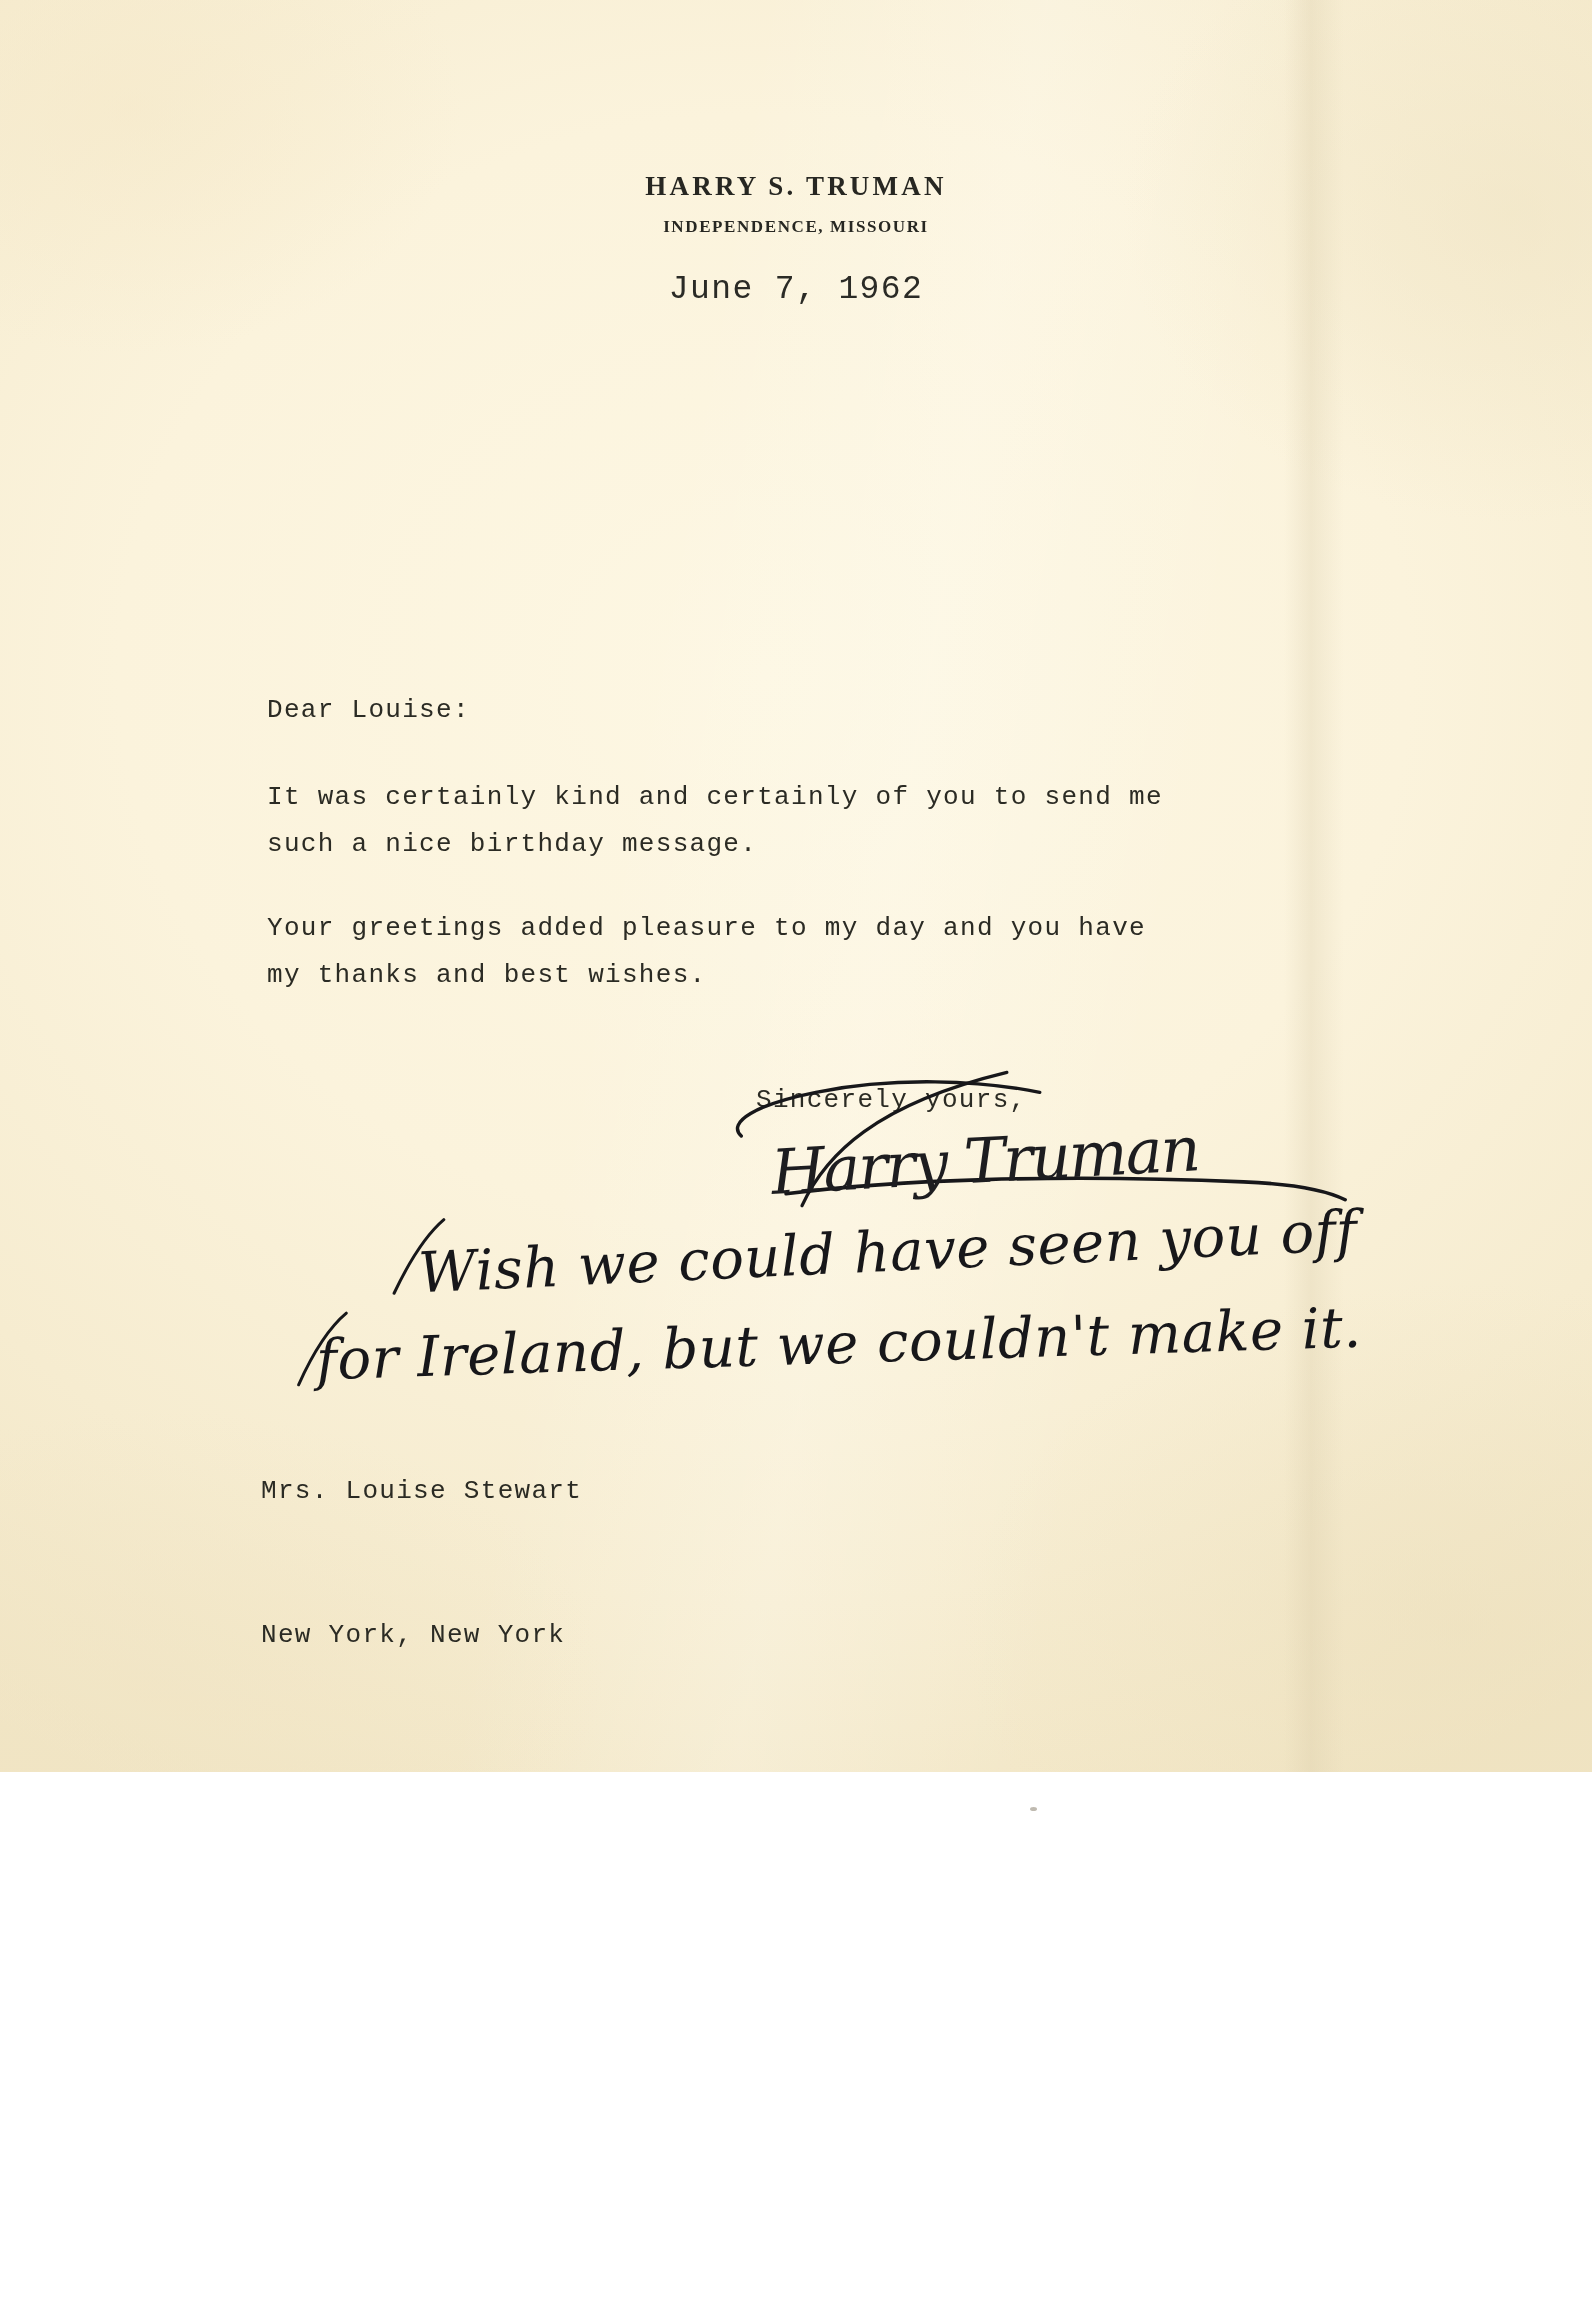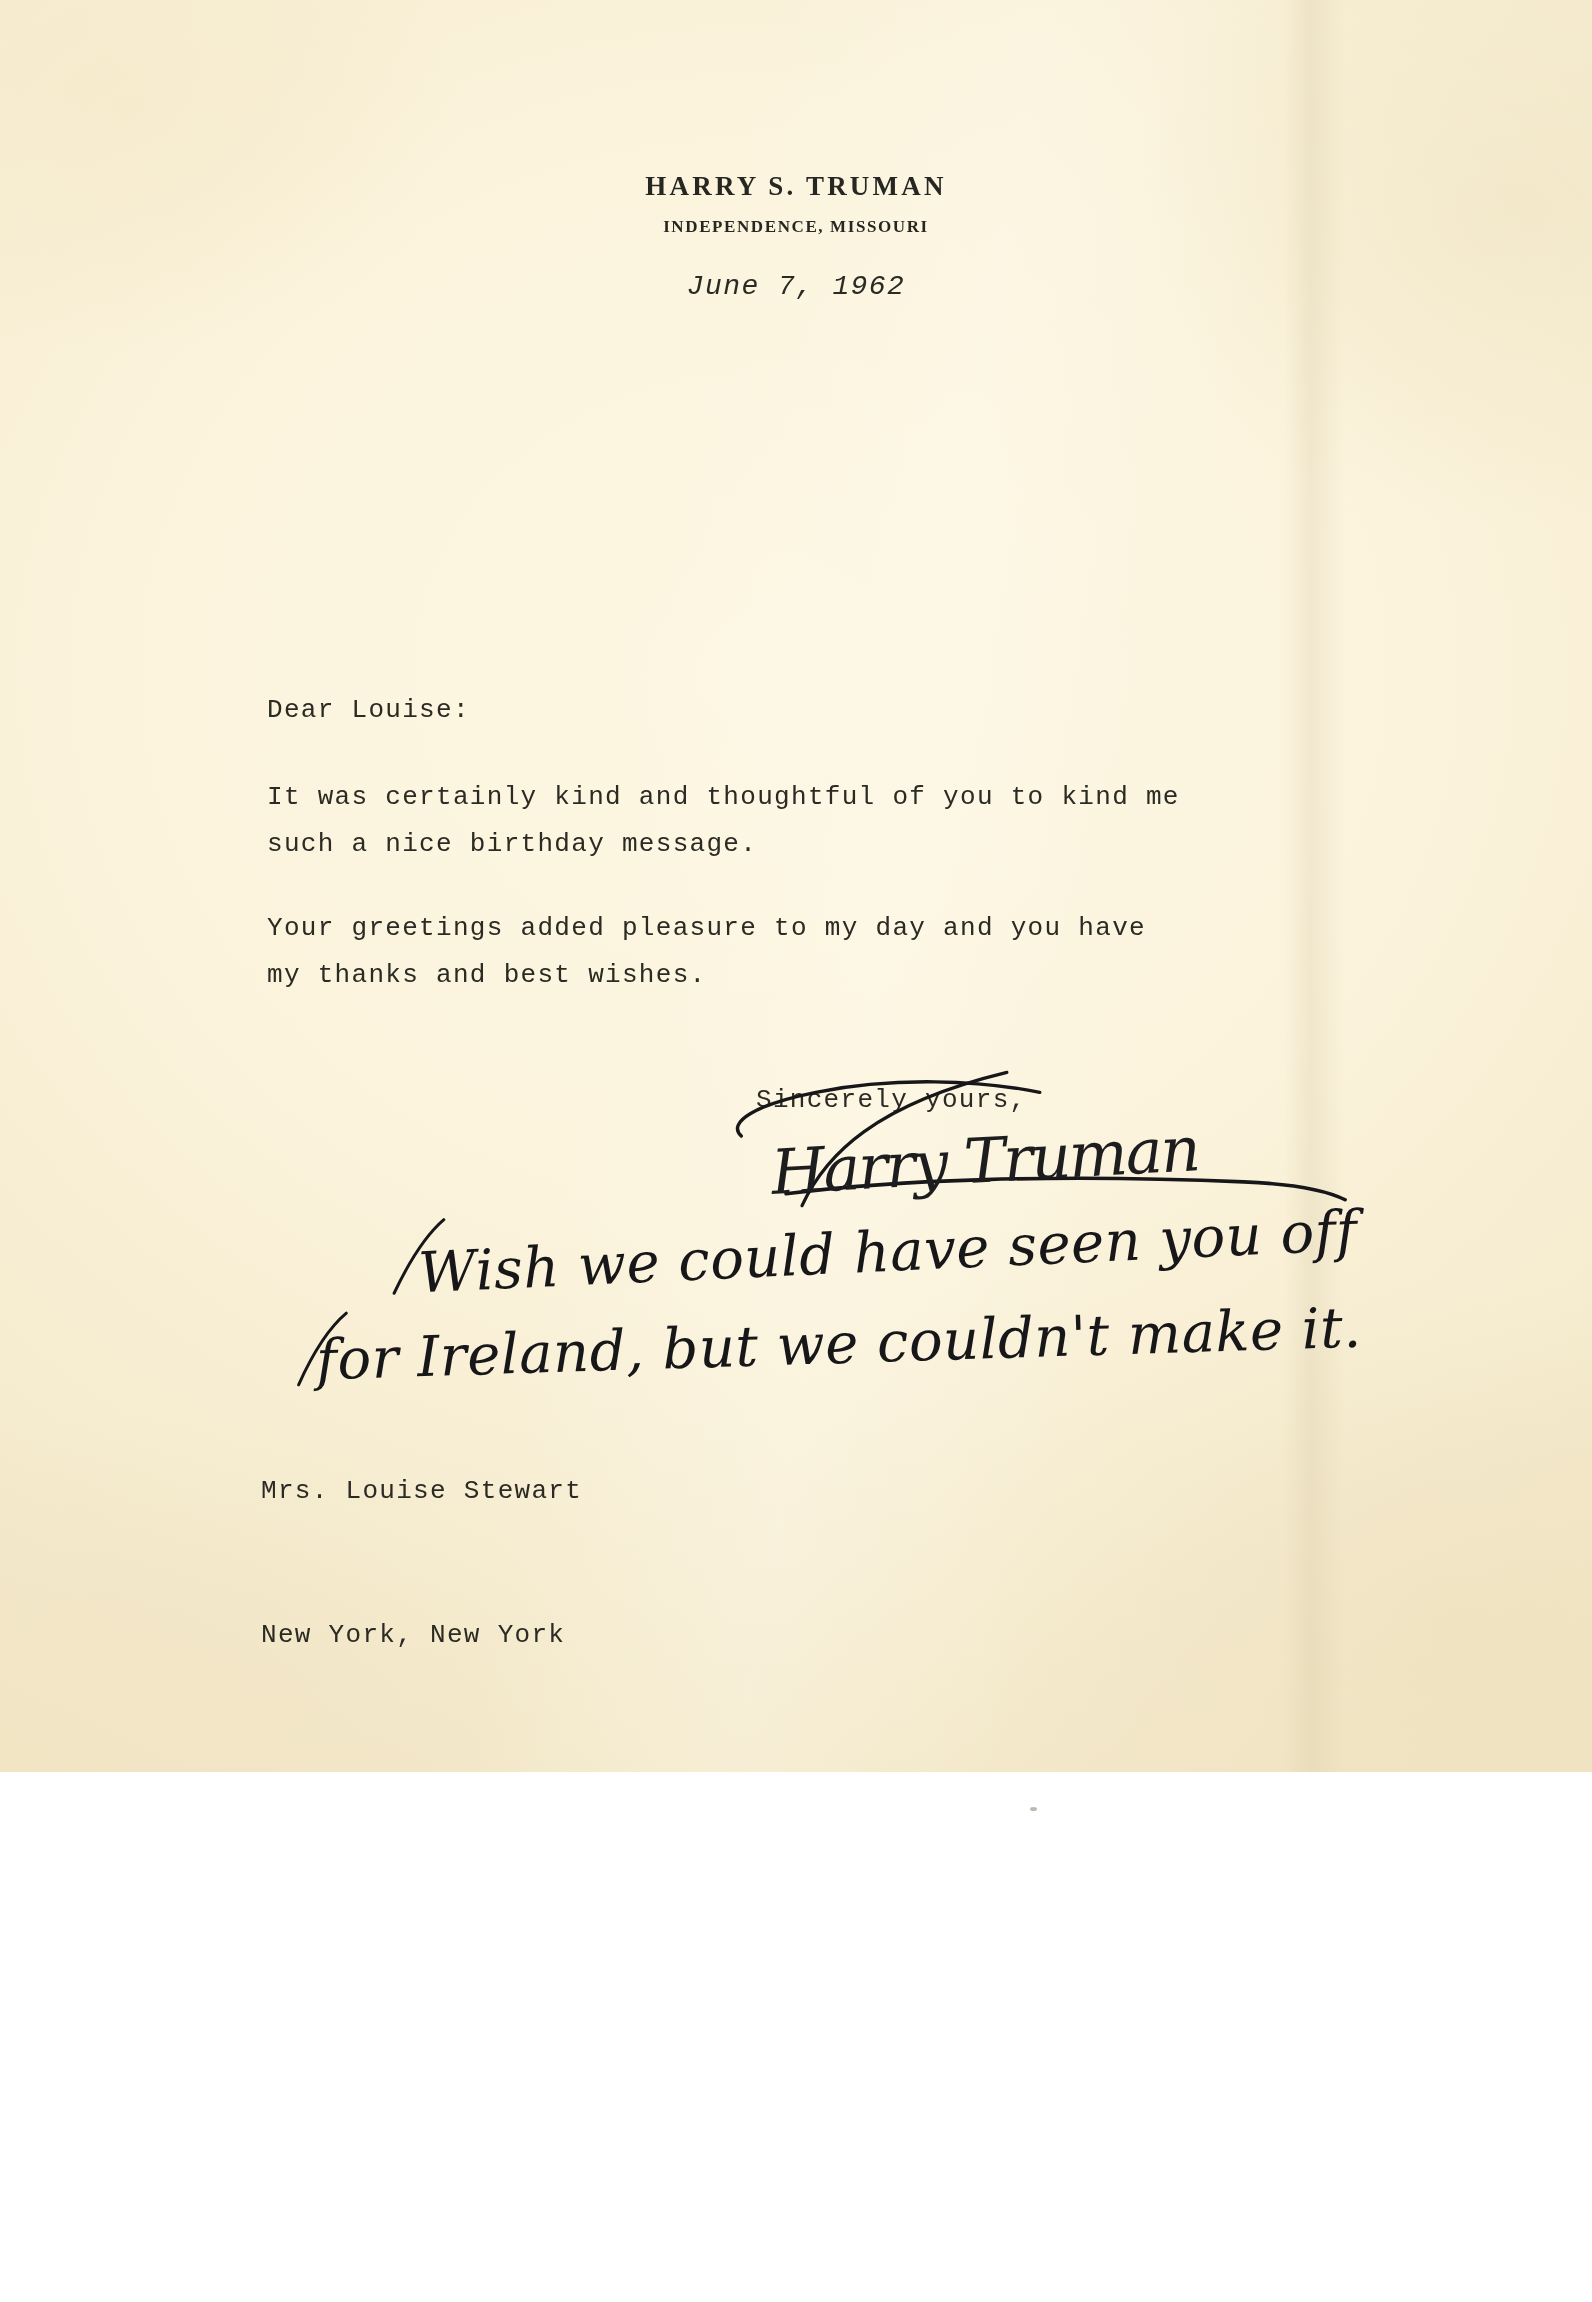--- a/index.html
+++ b/index.html
@@ -63,24 +63,23 @@
   #lh-city {
     top: 217px;
     font-family: "Liberation Serif", serif;
     font-size: 17px;
     letter-spacing: 1.6px;
     font-weight: 600;
   }
   #lh-date {
     top: 271px;
     font-family: "Liberation Mono", monospace;
-    font-size: 28px;
+    font-size: 33px;
     letter-spacing: 1.4px;
     color: #2b2b26;
-    font-style: italic;
   }
 
   .typed {
     position: absolute;
     font-family: "Liberation Mono", monospace;
     font-size: 26px;
     letter-spacing: 1.3px;
     line-height: 47px;
     color: #2b2b24;
     white-space: pre;
@@ -153,21 +152,21 @@
   <div id="fold-shadow"></div>
 
   <div class="letterhead" id="lh-name">HARRY S. TRUMAN</div>
 
   <div class="letterhead" id="lh-city">INDEPENDENCE, MISSOURI</div>
 
   <div class="letterhead" id="lh-date">June 7, 1962</div>
 
   <div class="typed" id="salutation">Dear Louise:</div>
 
-  <div class="typed" id="para-1">It was certainly kind and thoughtful of you to kind me
+  <div class="typed" id="para-1">It was certainly kind and certainly of you to send me
 such a nice birthday message.</div>
 
   <div class="typed" id="para-2">Your greetings added pleasure to my day and you have
 my thanks and best wishes.</div>
 
   <div class="typed" id="closing">Sincerely yours,</div>
 
   <div class="typed" id="address">
     <div>Mrs. Louise Stewart</div>
     <div>New York, New York</div>

